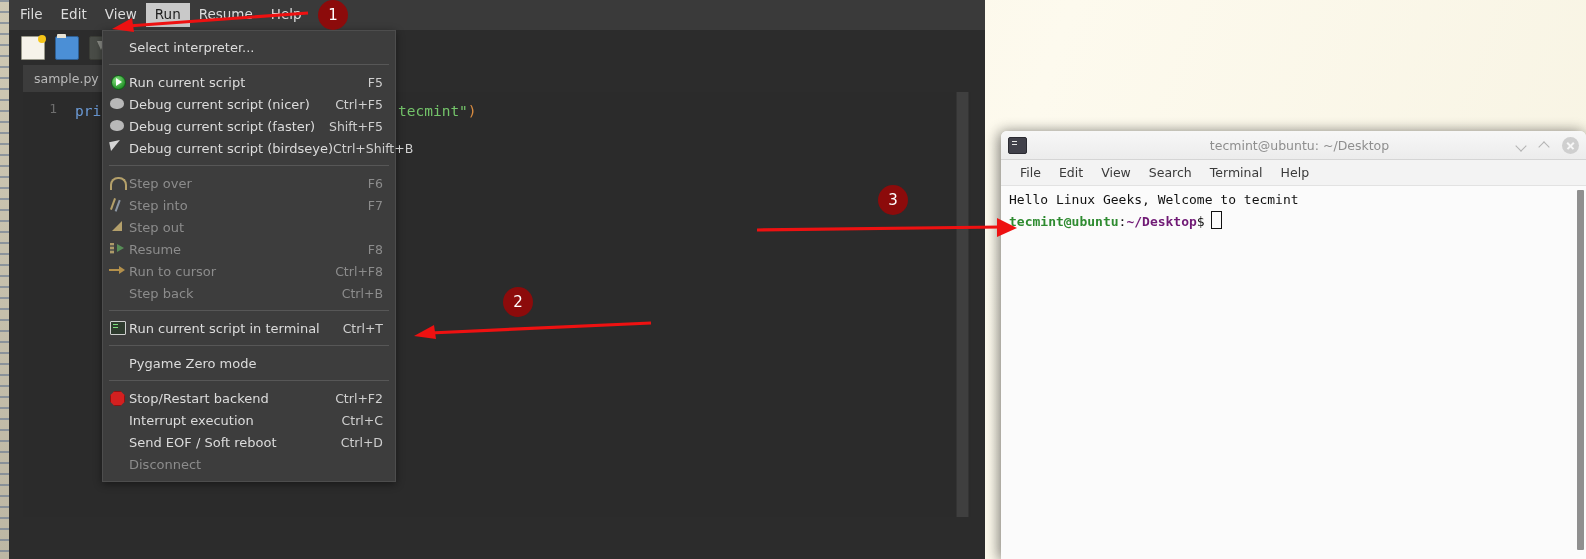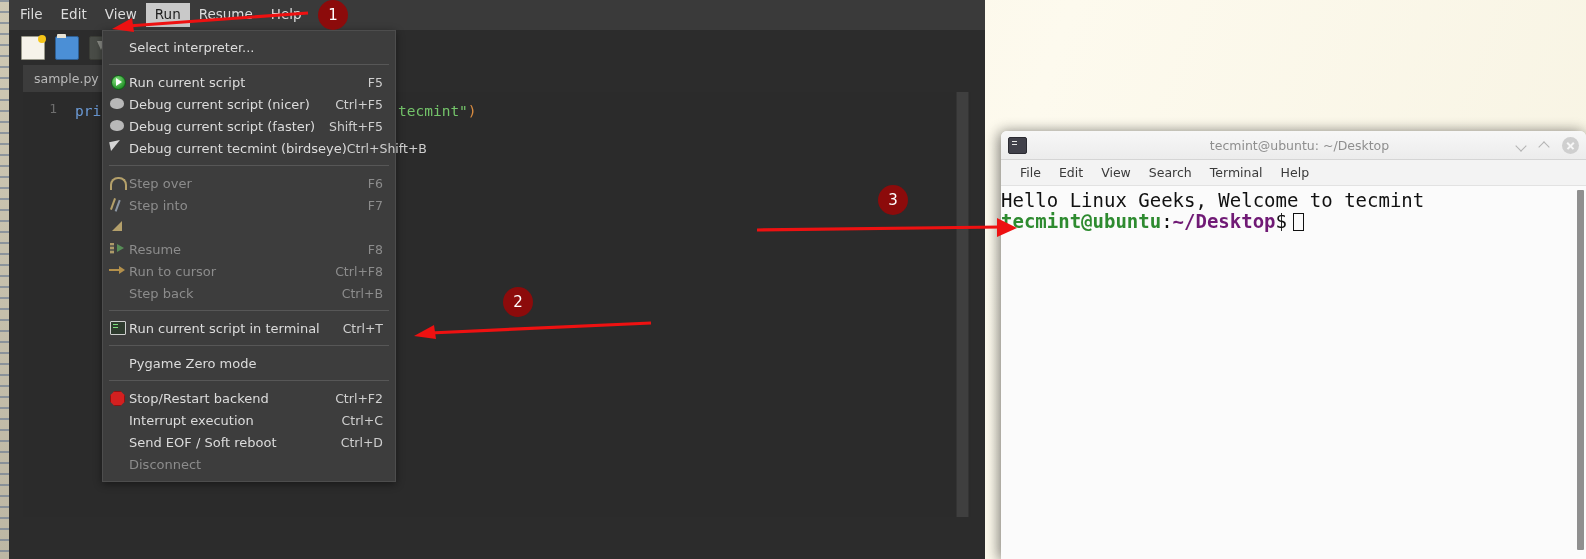--- a/index.html
+++ b/index.html
@@ -377,24 +377,24 @@
     font-size: 12.5px;
     color: #3a3a3a;
     padding: 3px 9px;
     white-space: nowrap;
   }
 
   .term-body {
     position: relative;
     height: 374px;
     background: #fbfbfb;
-    padding: 4px 0 0 0;
+    padding: 4px 0 0 8px;
     box-sizing: border-box;
     font-family: "DejaVu Sans Mono", monospace;
-    font-size: 19px;
+    font-size: 13px;
     line-height: 20.5px;
   }
   .term-line { white-space: pre; color: #111; }
   .tm-user { color: #2e8b30; font-weight: bold; }
   .tm-colon { color: #111; }
   .tm-path { color: #701a75; font-weight: bold; }
   .tm-dollar { color: #111; }
   .term-cursor {
     display: inline-block;
     width: 9px; height: 16px;
@@ -501,21 +501,21 @@
       <span class="mi-icon">
           <i class="mic-bug"></i>
         </span>
       <span class="mi-label">Debug current script (faster)</span>
       <span class="mi-accel">Shift+F5</span>
     </div>
     <div class="mi">
       <span class="mi-icon">
           <i class="mic-birdseye"></i>
         </span>
-      <span class="mi-label">Debug current tecmint (birdseye)</span>
+      <span class="mi-label">Debug current script (birdseye)</span>
       <span class="mi-accel">Ctrl+Shift+B</span>
     </div>
 
     <div class="mi-sep"></div>
 
     <div class="mi disabled">
       <span class="mi-icon">
           <i class="mic-step"></i>
         </span>
       <span class="mi-label">Step over</span>
@@ -525,20 +525,21 @@
       <span class="mi-icon">
           <i class="mic-stepin"></i>
         </span>
       <span class="mi-label">Step into</span>
       <span class="mi-accel">F7</span>
     </div>
     <div class="mi disabled">
       <span class="mi-icon">
           <i class="mic-stepout"></i>
         </span>
+      <span class="mi-label">Step out</span>
       <span class="mi-accel"></span>
     </div>
     <div class="mi disabled">
       <span class="mi-icon">
           <i class="mic-resume"></i>
         </span>
       <span class="mi-label">Resume</span>
       <span class="mi-accel">F8</span>
     </div>
     <div class="mi disabled">

